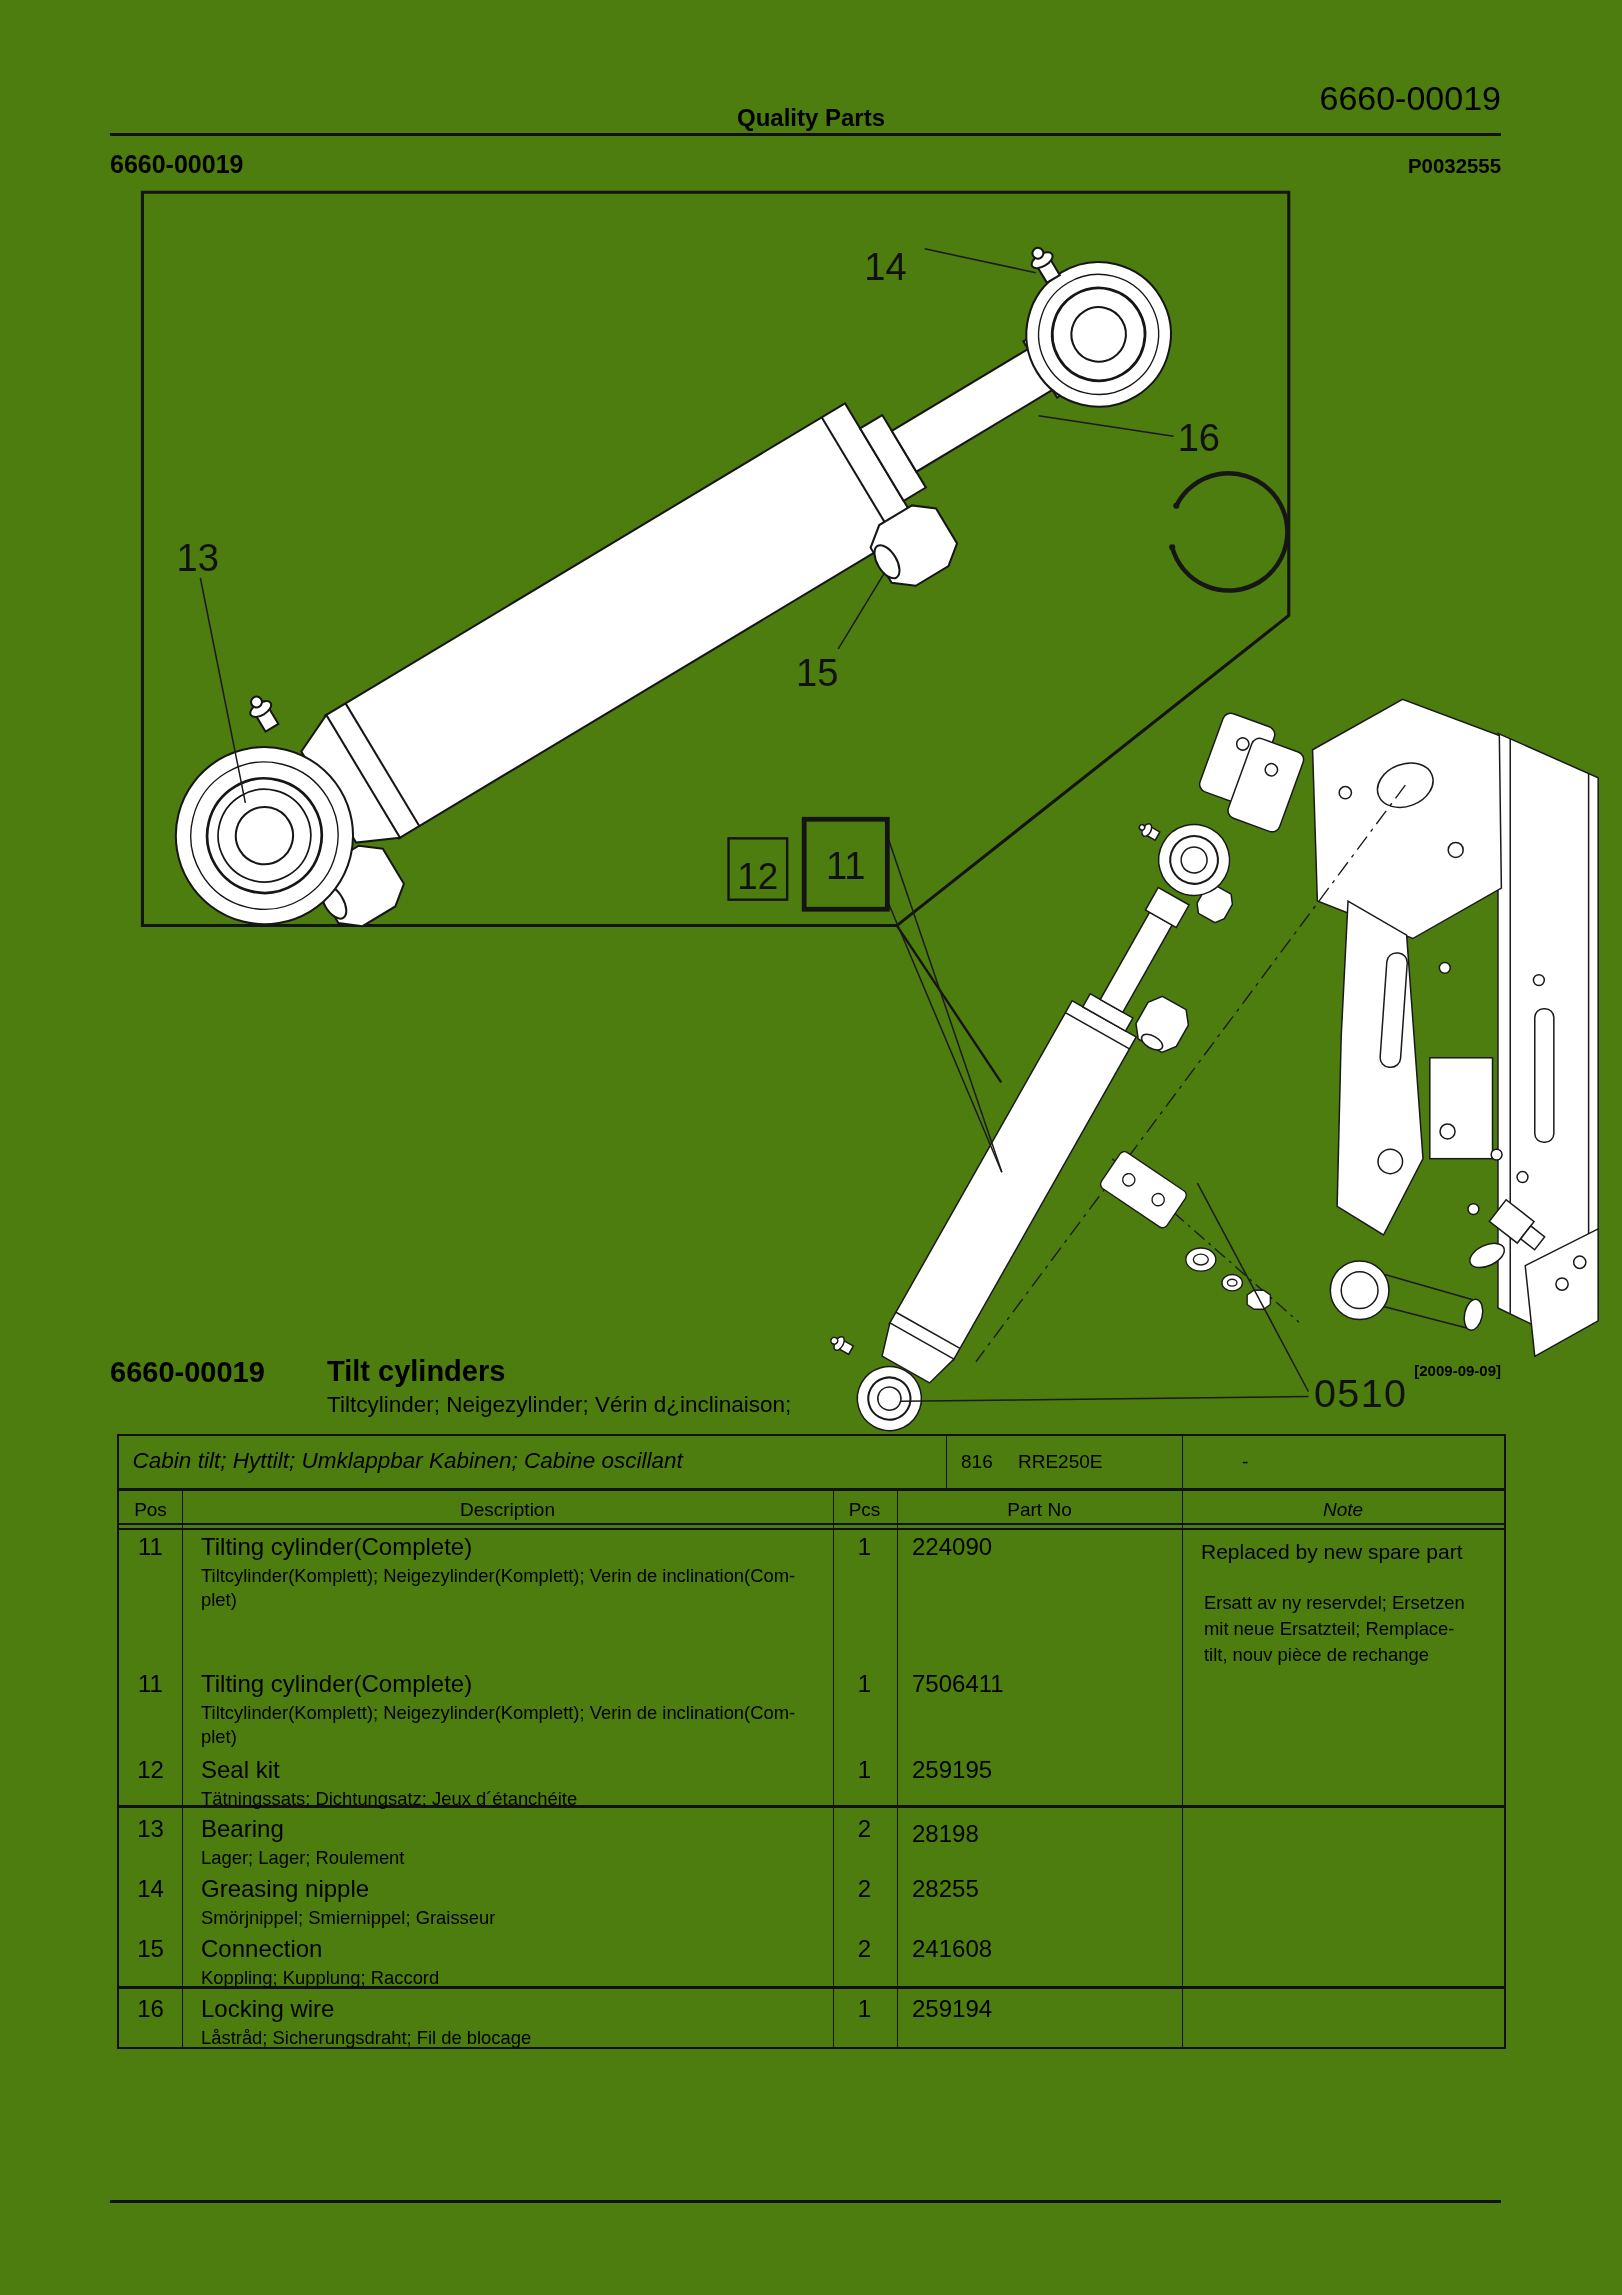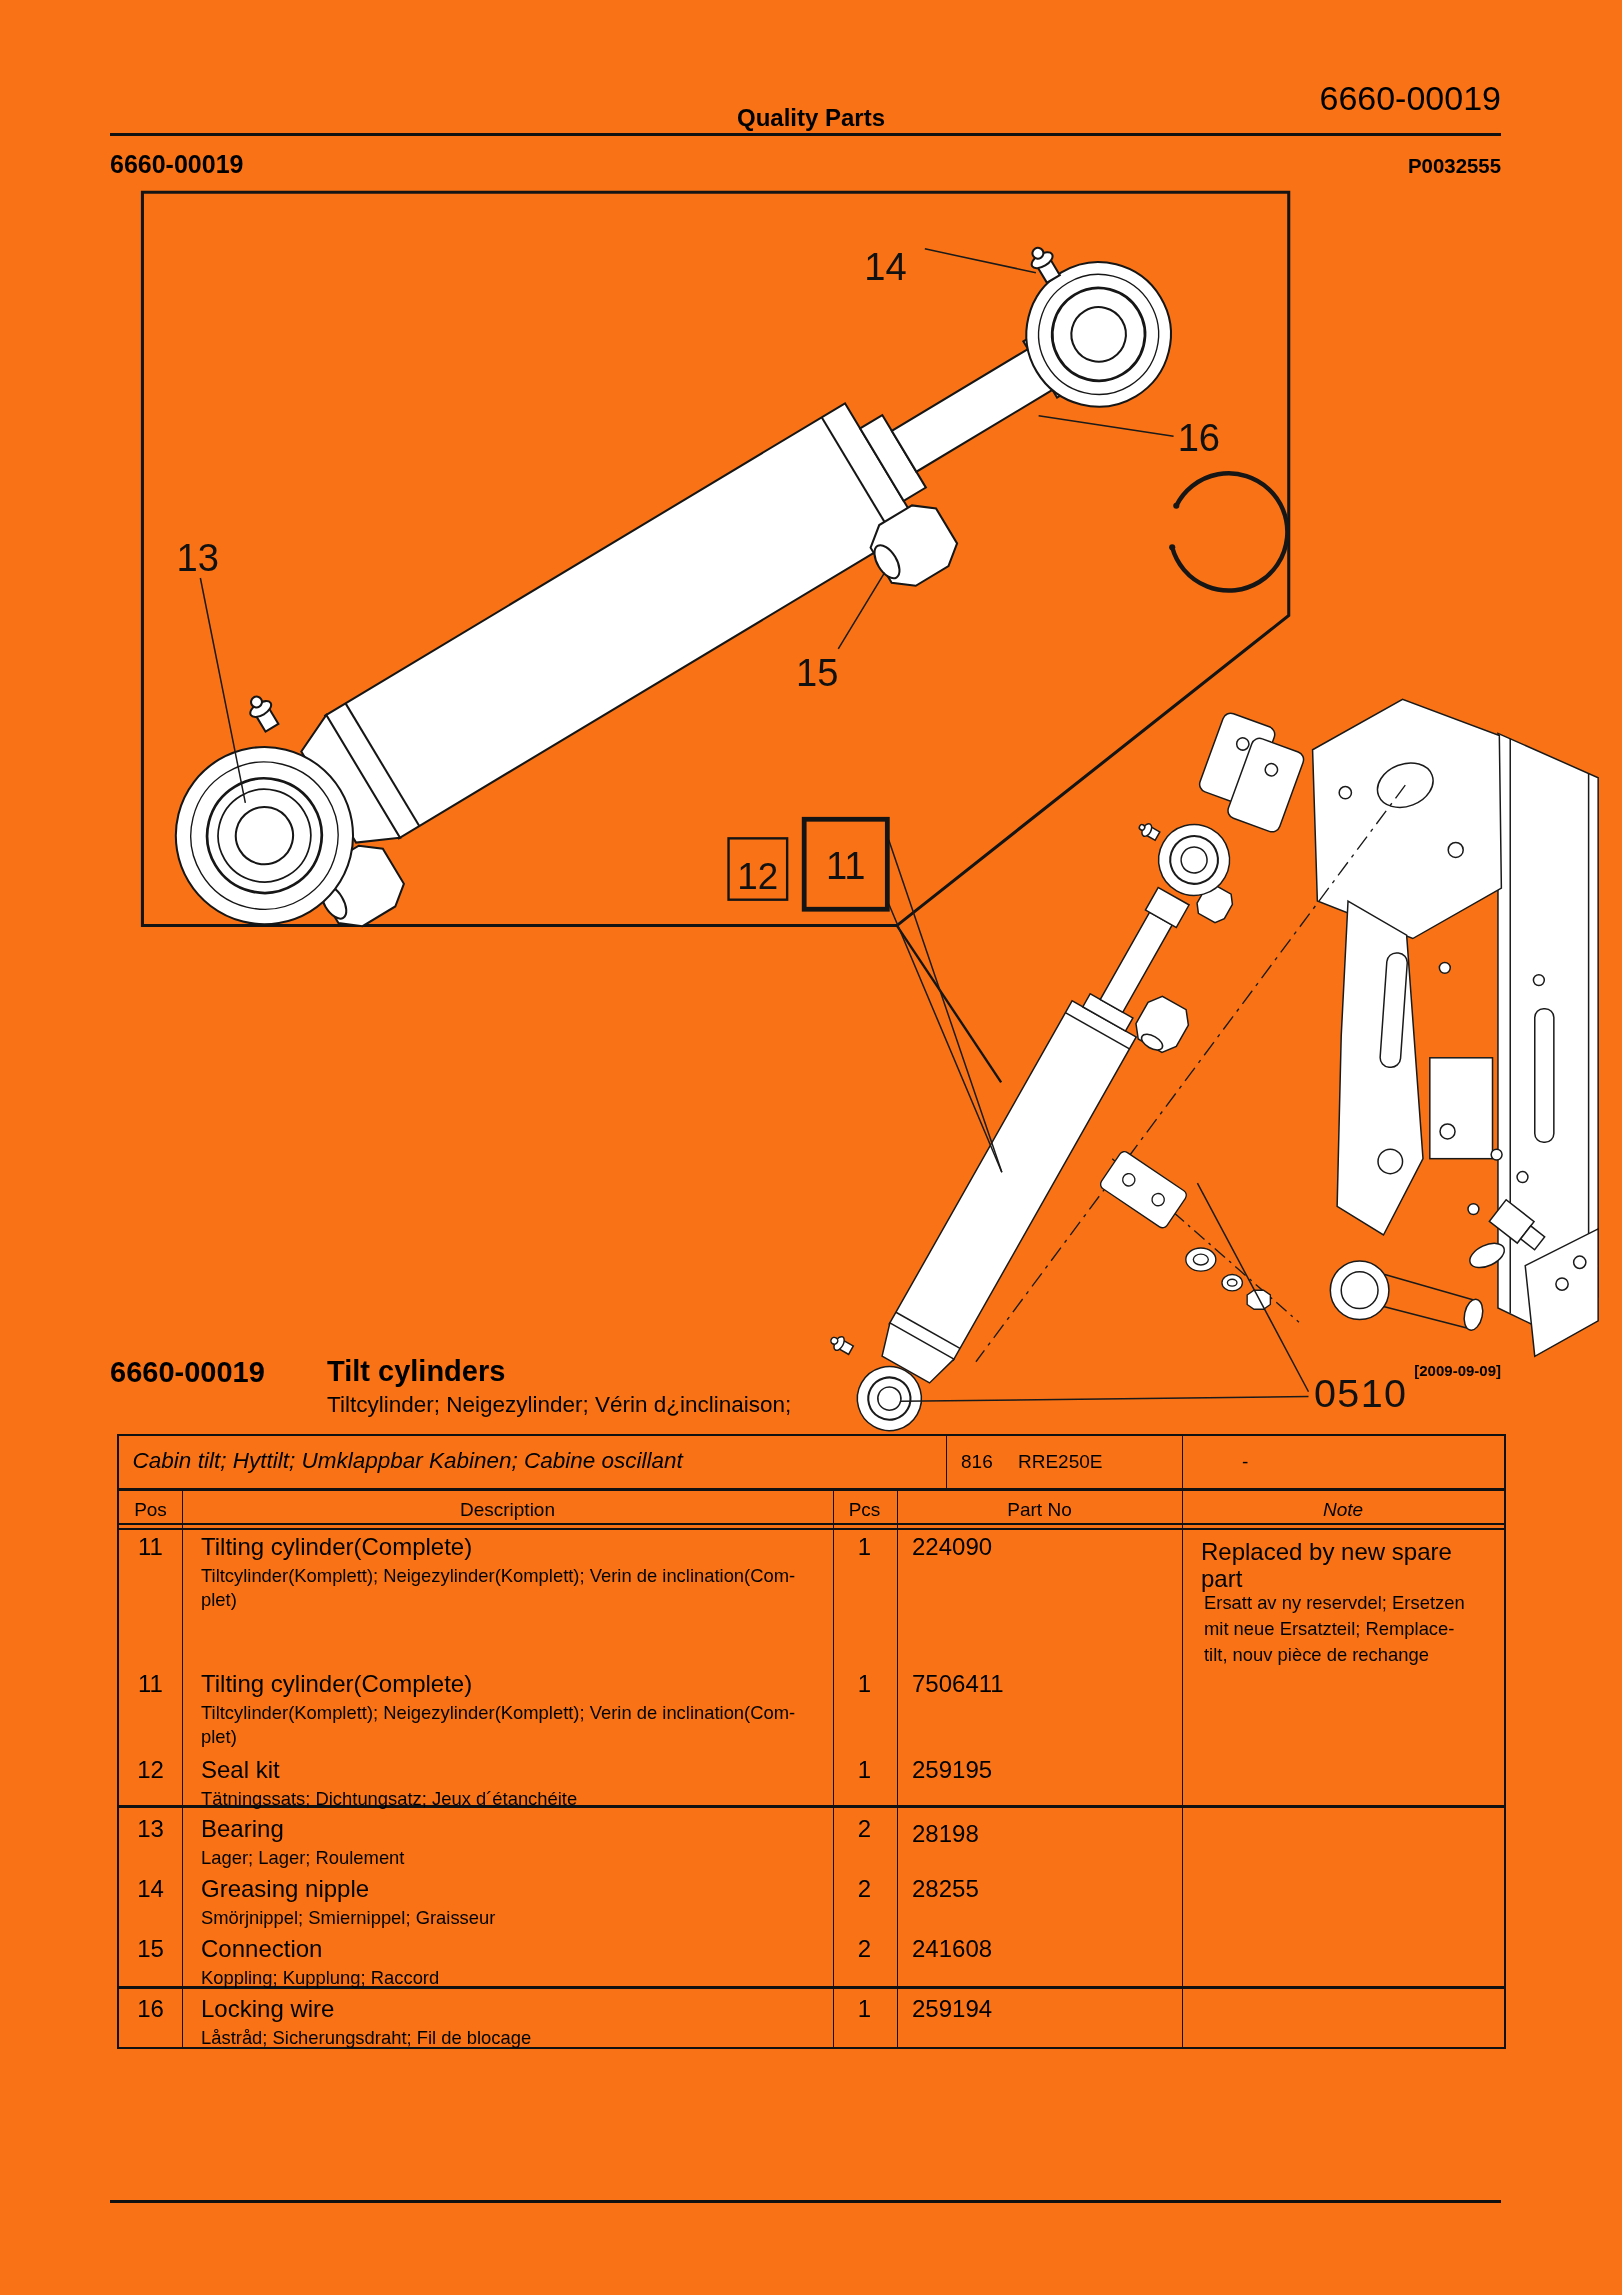--- a/index.html
+++ b/index.html
@@ -1,17 +1,17 @@
 <!DOCTYPE html>
 <html style="font-size:11px"><head>
 <meta charset="utf-8">
 <style>
   html,body{margin:0;padding:0;background:#fff;}
   .page{
-    position:relative;width:1622px;height:2295px;background:#f97316;overflow:hidden;
+    position:relative;width:1622px;height:2295px;background:#4d7c0f;overflow:hidden;
     font-family:"Liberation Sans","DejaVu Sans",sans-serif;color:#000;
   }
   .abs{position:absolute;}
   .rule{position:absolute;background:#111;}
   
   .hdr-center{left:0;right:0;top:104px;text-align:center;font-size:24px;font-weight:bold;}
   .hdr-docno{right:121px;top:79px;font-size:34px;font-weight:400;}
   .hdr-rule{left:110px;width:1391px;top:133px;height:2.7px;}
   .hdr-pagecode{left:110px;top:150px;font-size:25px;font-weight:bold;}
   .hdr-imgref{right:121px;top:155px;font-size:20.4px;font-weight:bold;}
@@ -28,21 +28,21 @@
   .model-desc{left:13.6px;top:11.6px;font-size:22.5px;font-style:italic;}
   .model-code{left:842px;top:15px;font-size:19px;}
   .model-name{left:899px;top:15px;font-size:19px;}
   .model-serial{left:1123px;top:15px;font-size:19px;}
   .colhead{top:63px;font-size:19px;text-align:center;}
   .row-pos{left:0;width:63px;text-align:center;font-size:24px;}
   .row-main{left:82px;font-size:24px;}
   .row-sub{left:82px;font-size:18.4px;}
   .row-pcs{left:714px;width:63px;text-align:center;font-size:24px;}
   .row-part{left:793px;font-size:24px;}
-  .row-note{left:1082px;width:273px;font-size:24px;line-height:27px;white-space:normal;}
+  .row-note{left:1082px;width:273px;font-size:21px;line-height:27px;white-space:normal;}
   .row-notesub{left:1085px;font-size:18.4px;}
   
   .ft-rule{left:110px;width:1391px;top:2200px;height:2.7px;}
   .ft-copy{left:0;right:0;top:2210px;text-align:center;font-size:23px;font-weight:bold;}
   svg text{font-family:"Liberation Sans","DejaVu Sans",sans-serif;fill:#111;}
 </style>
 </head>
 <body>
 
 <div class="page">

